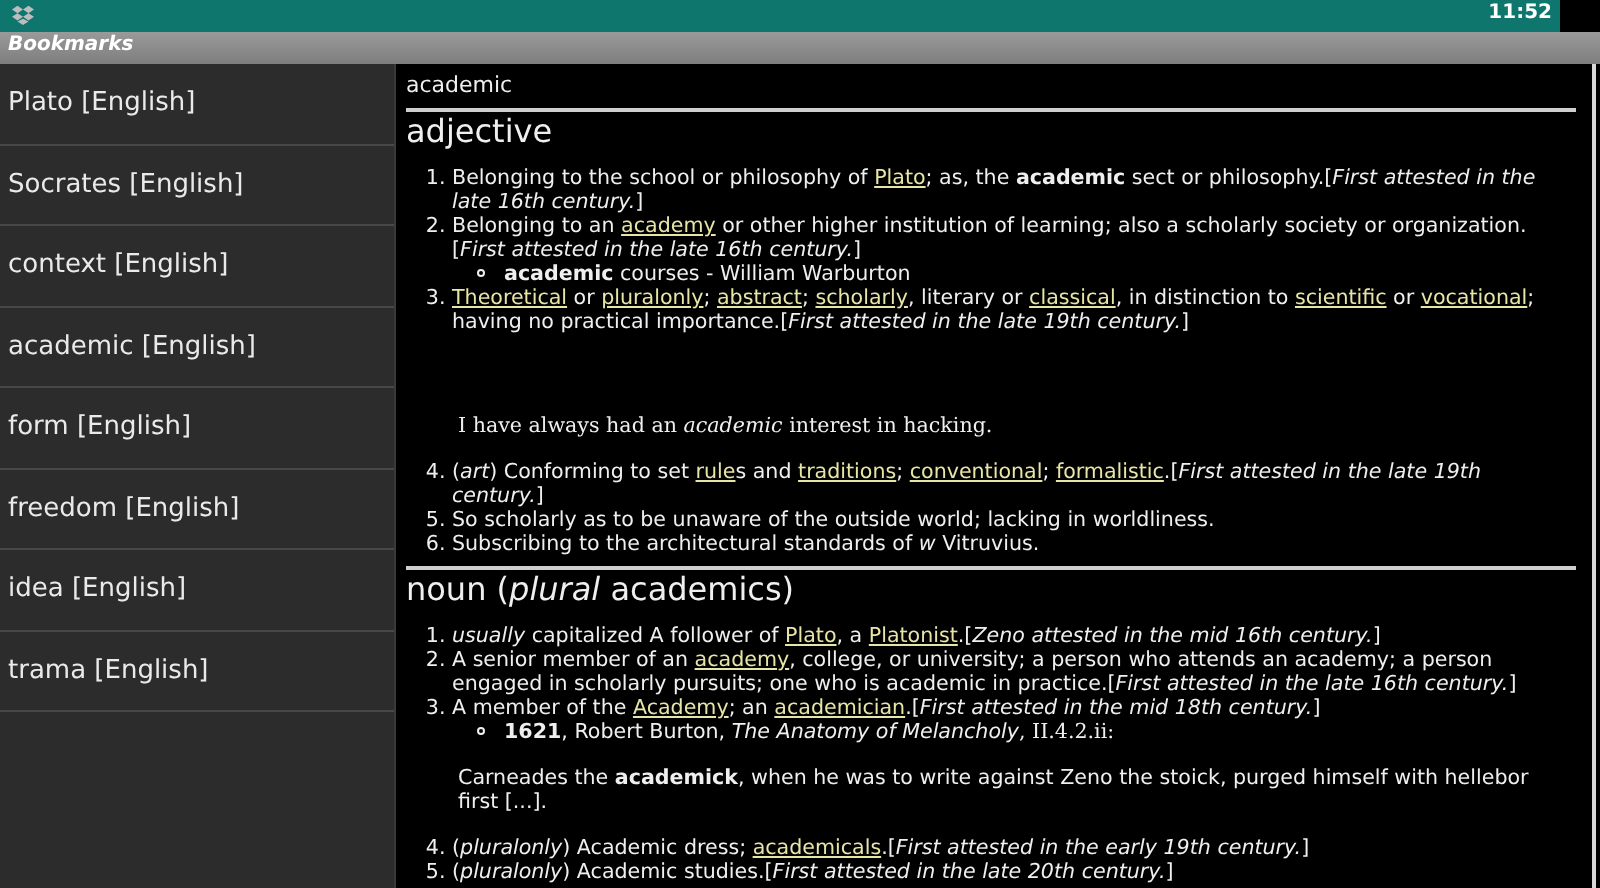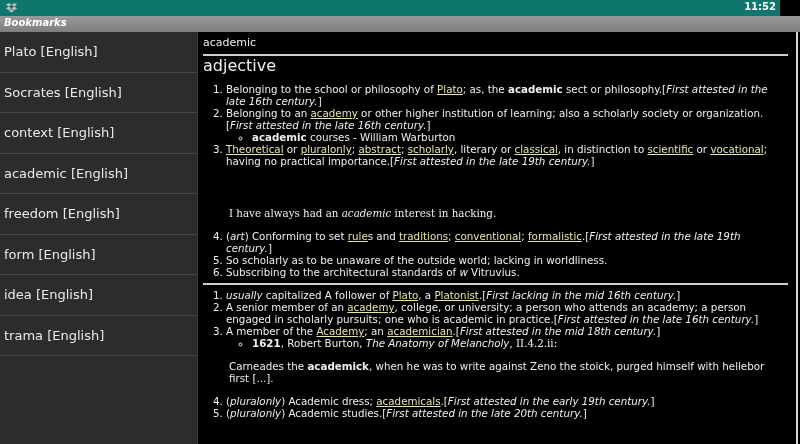--- a/index.html
+++ b/index.html
@@ -55,24 +55,24 @@
   <div class="item">
       <span>Socrates [English]</span>
     </div>
   <div class="item">
       <span>context [English]</span>
     </div>
   <div class="item">
       <span>academic [English]</span>
     </div>
   <div class="item">
-      <span>freedom [English]</span>
+      <span>form [English]</span>
     </div>
   <div class="item">
-      <span>form [English]</span>
+      <span>freedom [English]</span>
     </div>
   <div class="item">
       <span>idea [English]</span>
     </div>
   <div class="item">
       <span>trama [English]</span>
     </div>
 </div>
 
 <div class="content">
@@ -103,24 +103,27 @@
     <li>
       <span>(</span><i>art</i><span>) Conforming to set </span><a>rule</a><span>s and </span><a>traditions</a><span>; </span><a>conventional</a><span>; </span><a>formalistic</a><span>.[</span><i>First attested in the late 19th century.</i><span>]</span>
     </li>
     <li>So scholarly as to be unaware of the outside world; lacking in worldliness.</li>
     <li>
       <span>Subscribing to the architectural standards of </span><i>w</i><span> Vitruvius.</span>
     </li>
   </ol>
 
   <hr style="margin-top:5px;">
+  <div class="pos">
+    <span>noun (</span><i>plural</i><span> academics)</span>
+  </div>
 
   <ol>
     <li>
-      <i>usually</i><span> capitalized A follower of </span><a>Plato</a><span>, a </span><a>Platonist</a><span>.[</span><i>First lacking in the mid 16th century.</i><span>]</span>
+      <i>usually</i><span> capitalized A follower of </span><a>Plato</a><span>, a </span><a>Platonist</a><span>.[</span><i>Zeno attested in the mid 16th century.</i><span>]</span>
     </li>
     <li>
       <span>A senior member of an </span><a>academy</a><span>, college, or university; a person who attends an academy; a person engaged in scholarly pursuits; one who is academic in practice.[</span><i>First attested in the late 16th century.</i><span>]</span>
     </li>
     <li>
       <span>A member of the </span><a>Academy</a><span>; an </span><a>academician</a><span>.[</span><i>First attested in the mid 18th century.</i><span>]</span>
       <ul>
         <li>
           <b>1621</b><span>, Robert Burton, </span><i>The Anatomy of Melancholy</i><span style="font-family:'DejaVu Serif',serif;">, II.4.2.ii:</span>
         </li>

